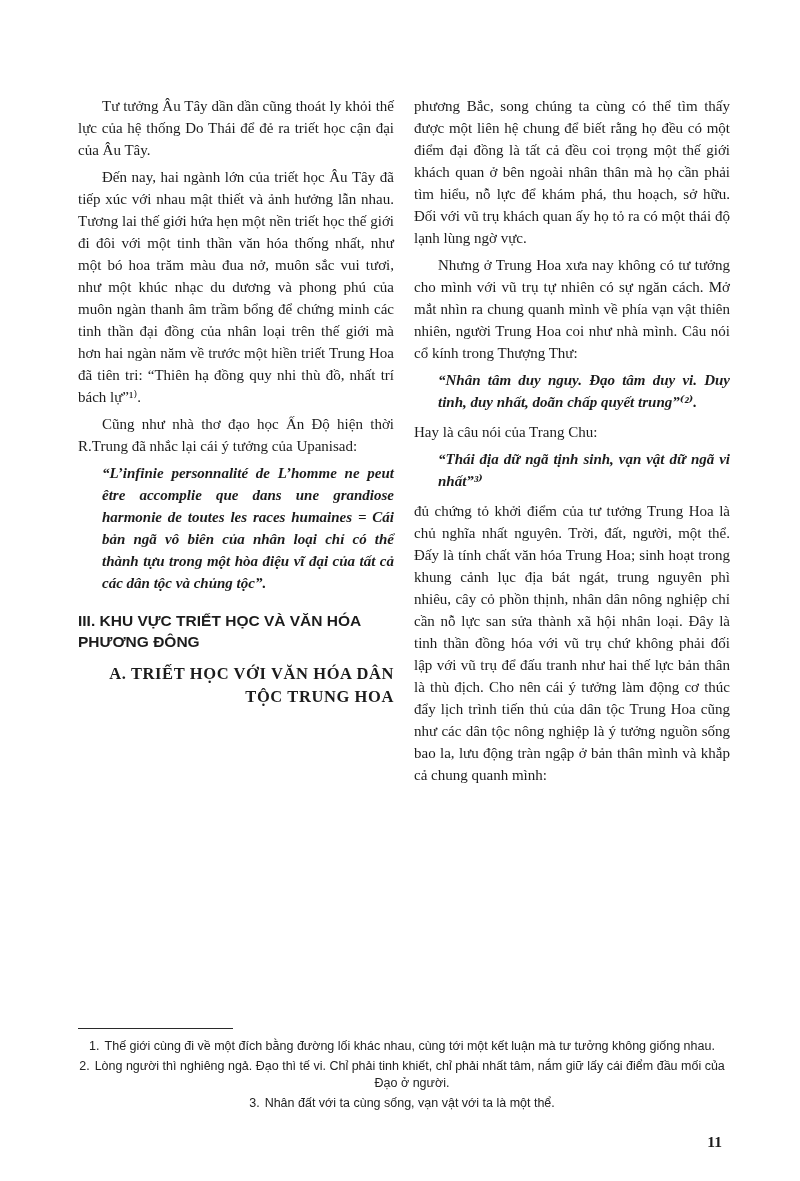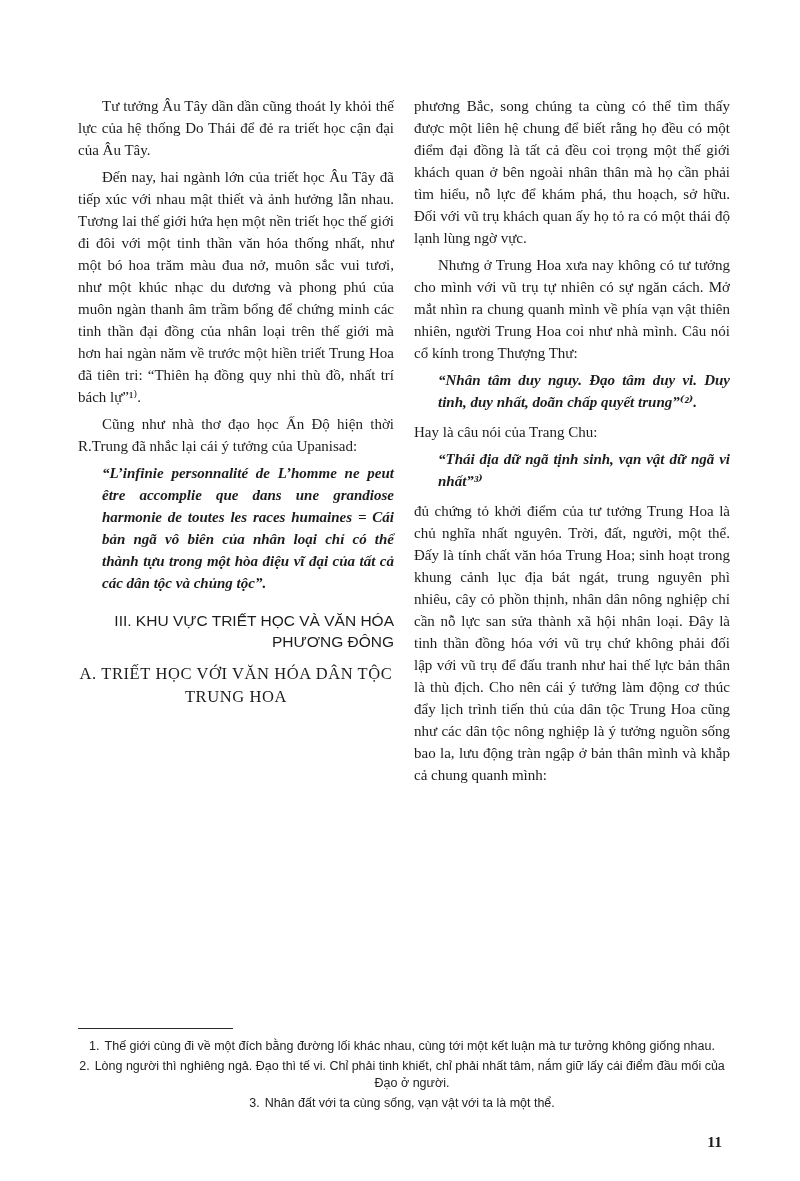--- a/index.html
+++ b/index.html
@@ -31,34 +31,34 @@
   .body-noindent { text-indent: 0; }
   .quote {
     font-style: italic;
     padding-left: 24px;
     margin-top: 4px;
     margin-bottom: 8px;
     font-weight: bold;
   }
   .heading {
     font-family: "Liberation Sans", "DejaVu Sans", sans-serif;
-    font-weight: normal;
+    font-weight: bold;
     font-size: 15.5px;
     line-height: 21px;
-    text-align: right;
+    text-align: left;
     text-indent: 0;
     margin-top: 16px;
     margin-bottom: 10px;
   }
   .subheading {
-    font-weight: normal;
+    font-weight: bold;
     font-size: 16.5px;
     line-height: 23px;
     letter-spacing: 0.6px;
-    text-align: center;
+    text-align: right;
     text-indent: 0;
     margin-bottom: 7px;
   }
   .footnotes {
     position: absolute;
     left: 72px;
     right: 68px;
     top: 1028px;
   }
   .fn-rule {

